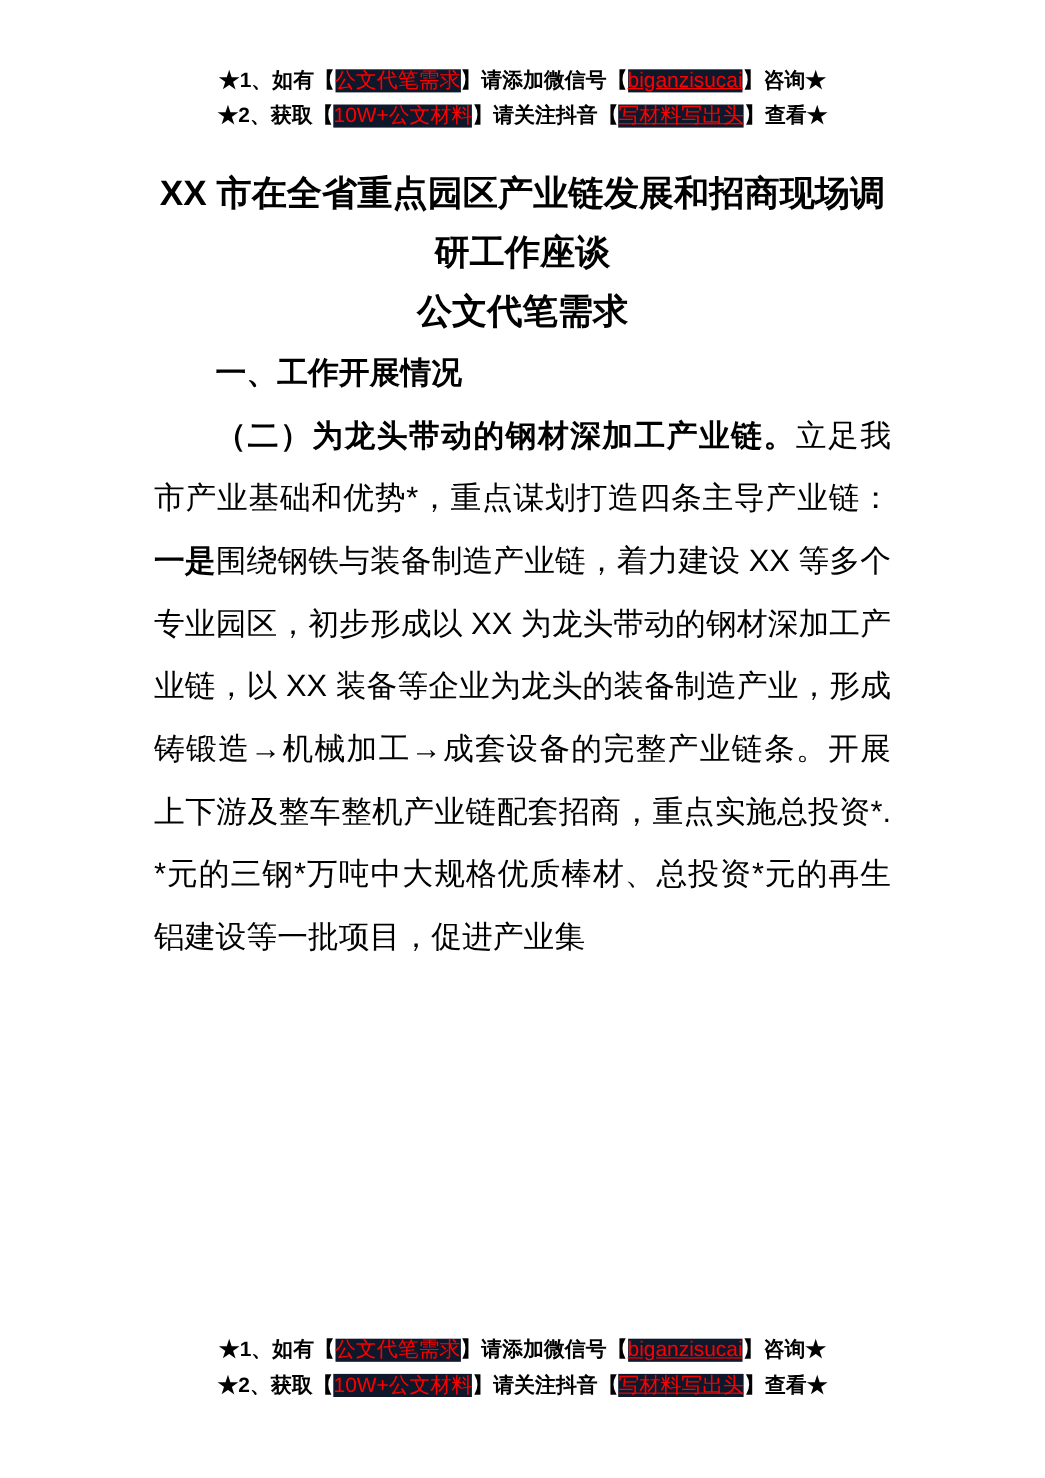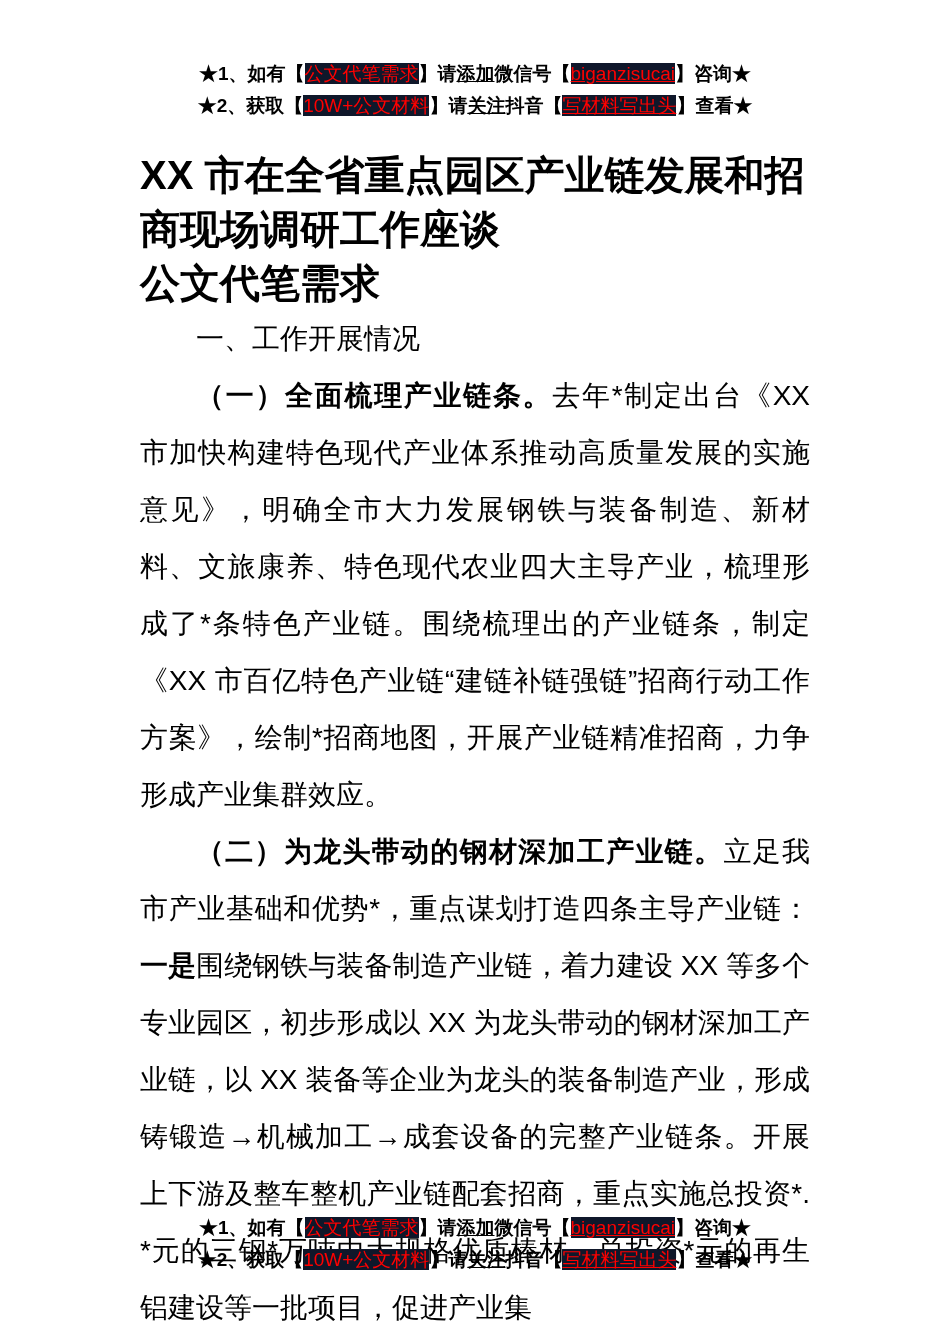--- a/index.html
+++ b/index.html
@@ -29,45 +29,45 @@
   .hl {
     background: #0f172a;
     color: #ff0000;
     font-weight: normal;
   }
   .hl-u {
     text-decoration: underline;
     text-decoration-color: #ff0000;
   }
   .u-black {
-    text-decoration: underline;
     text-decoration-color: #000000;
   }
   
   .content {
     margin: 0 140px;
     width: 670px;
   }
   .doc-title {
     margin-top: 26px;
-    font-size: 40px;
+    font-size: 32px;
     font-weight: bold;
     line-height: 54px;
+    text-align: center;
   }
   .doc-title .tline { display: block; }
   .para, .sec {
     font-size: 28px;
     line-height: 57px;
     text-align: justify;
     text-indent: 2em;
     word-break: break-all;
     font-weight: normal;
   }
   .para-first { margin-top: 14px; }
-  .sec { font-weight: normal; }
+  .sec { font-weight: bold; }
   .b { font-weight: bold; }
 </style>
 </head>
 <body>
 
 <div class="page">
 
   <div class="promo promo-top">
     <div class="promo-line"><span>★1、如有【</span><span class="hl">公文代笔需求</span><span>】请</span><span class="u-black">添加</span><span>微信号【</span><span class="hl hl-u">biganzisucai</span><span>】咨询★</span></div>
     <div class="promo-line"><span>★2、获取【</span><span class="hl">10W+公文材料</span><span>】请</span><span class="u-black">关注</span><span>抖音【</span><span class="hl hl-u">写材料写出头</span><span>】查看★</span></div>
@@ -76,21 +76,20 @@
   <div class="content">
 
     <h1 class="doc-title">
       <span class="tline">XX 市在全省重点园区产业链发展和招商现场调研工作座谈</span>
       <span class="tline">公文代笔需求</span>
     </h1>
 
 
     <h2 class="sec">一、工作开展情况</h2>
 
-    <p class="para"><span class="b">（一）全面梳理产业链条。</span><span>去年*制定出台《XX 市加快构建特色现代产业体系推动高质量发展的实施意见》，明确全市大力发展钢铁与装备制造、新材料、文旅康养、特色现代农业四大主导产业，梳理形成了*条特色产业链。围绕梳理出的产业链条，制定《XX 市百亿特色产业链“建链补链强链”招商行动工作方案》，绘制*招商地图，开展产业链精准招商，力争形成产业集群效应。</span></p>
 
     <p class="para"><span class="b">（二）为龙头带动的钢材深加工产业链。</span><span>立足我市产业基础和优势*，重点谋划打造四条主导产业链：</span><span class="b">一是</span><span>围绕钢铁与装备制造产业链，着力建设 XX 等多个专业园区，初步形成以 XX 为龙头带动的钢材深加工产业链，以 XX 装备等企业为龙头的装备制造产业，形成铸锻造→机械加工→成套设备的完整产业链条。开展上下游及整车整机产业链配套招商，重点实施总投资*.*元的三钢*万吨中大规格优质棒材、总投资*元的再生铝建设等一批项目，促进产业集</span></p>
 
   </div>
 
   <div class="promo promo-bottom">
     <div class="promo-line"><span>★1、如有【</span><span class="hl">公文代笔需求</span><span>】请</span><span class="u-black">添加</span><span>微信号【</span><span class="hl hl-u">biganzisucai</span><span>】咨询★</span></div>
     <div class="promo-line"><span>★2、获取【</span><span class="hl">10W+公文材料</span><span>】请</span><span class="u-black">关注</span><span>抖音【</span><span class="hl hl-u">写材料写出头</span><span>】查看★</span></div>
   </div>
 

